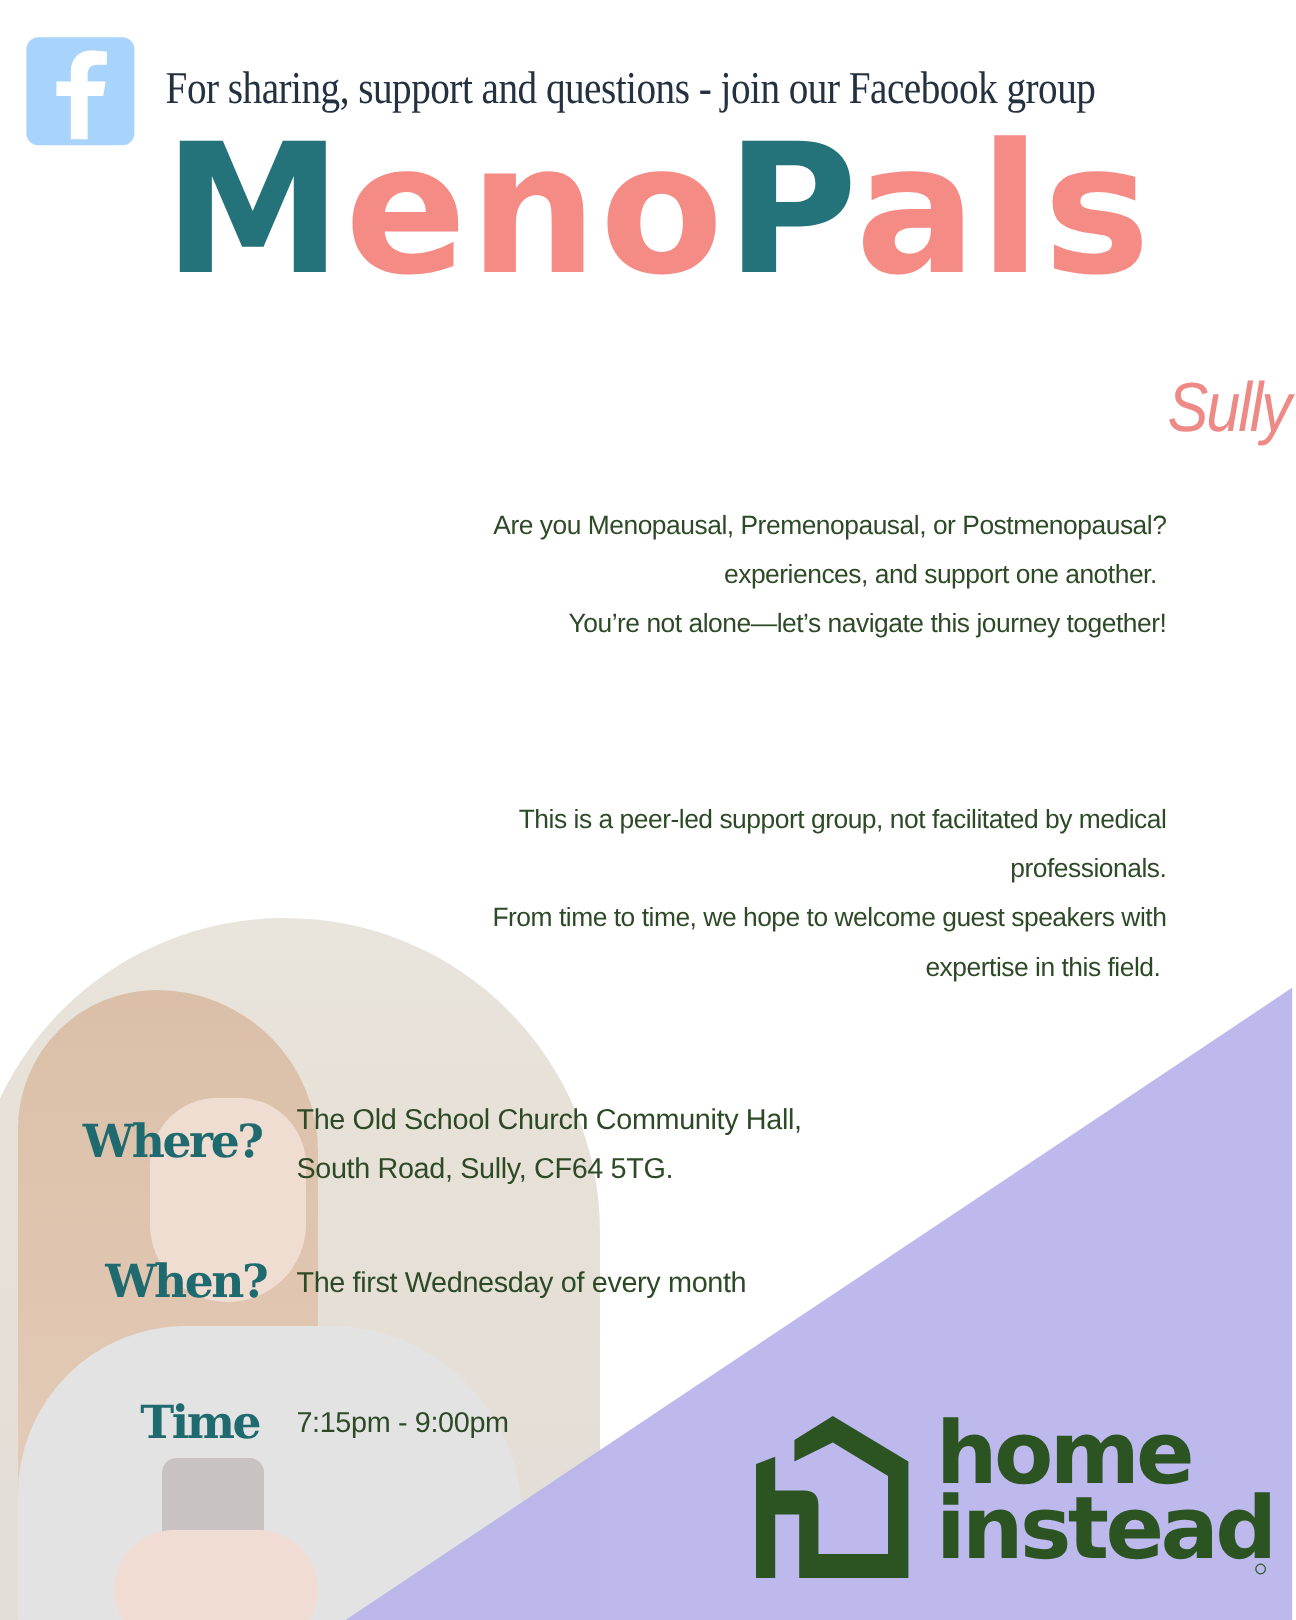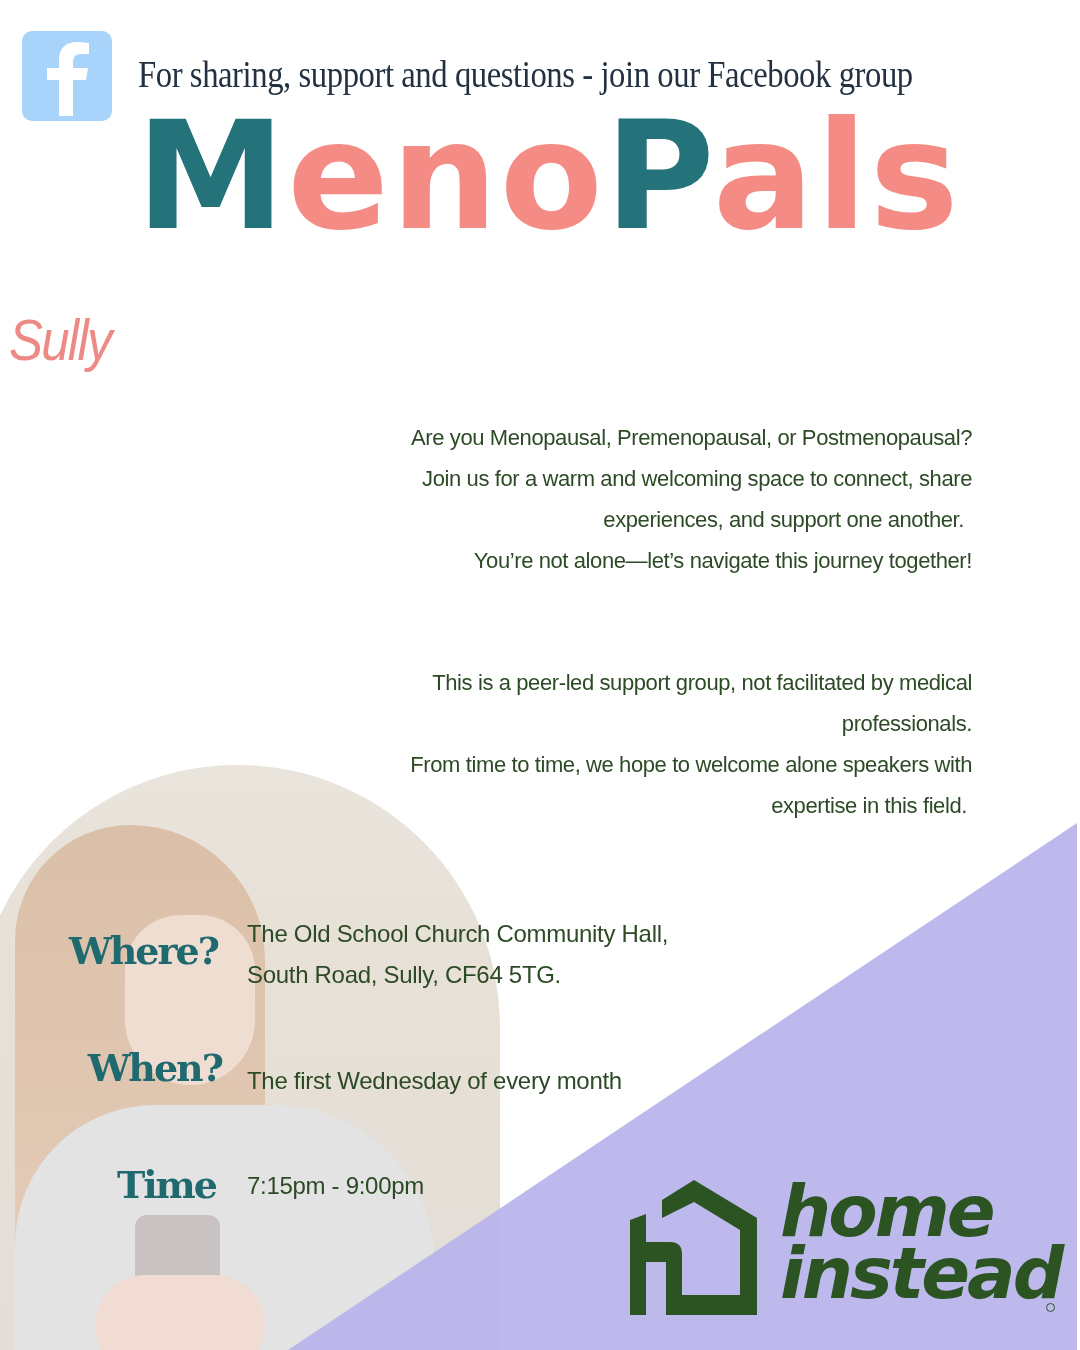--- a/index.html
+++ b/index.html
@@ -67,21 +67,21 @@
   .logo {
     position: absolute; left: 136px; top: 86px; width: 820px; text-align: center;
     font-family: "DejaVu Sans", sans-serif; font-weight: bold;
     font-size: 150px; letter-spacing: 2px; line-height: 1.2;
     white-space: nowrap;
   }
   .logo .teal { color: #24737b; }
   .logo .pink { color: #f58b85; }
 
   .subtitle {
-    position: absolute; left: 0; width: 1080px; top: 306px; text-align: left;
+    position: absolute; left: 0; width: 1080px; top: 306px; text-align: right;
     font-family: "Liberation Sans", sans-serif; font-style: italic;
     font-size: 58px; color: #ed8a86; letter-spacing: -2px;
     padding-left: 0;
   }
   .subtitle span { display: inline-block; transform: scaleX(0.88); margin-left: 0; position: relative; left: 2px; }
 
   
   .para {
     position: absolute; right: 108px; text-align: right;
     font-family: "Liberation Sans", sans-serif;
@@ -105,21 +105,21 @@
     font-family: "Liberation Sans", sans-serif;
     font-size: 24px; color: #2d4a26; line-height: 41px;
     white-space: nowrap; letter-spacing: -0.3px;
   }
 
   
   .hi-logo { position: absolute; left: 630px; top: 1180px; width: 130px; height: 135px; }
   .hi-text {
     position: absolute; left: 780px; top: 1180px;
     font-family: "DejaVu Sans", sans-serif; font-weight: bold;
-    color: #2c5423; font-size: 72px; line-height: 62px; letter-spacing: -3px; font-style: italic;
+    color: #2c5423; font-size: 72px; line-height: 62px; letter-spacing: -3px;
   }
   .hi-reg {
     position: absolute; left: 1046px; top: 1303px;
     width: 7px; height: 7px; border: 1.5px solid #2c5423; border-radius: 50%;
     font-size: 0;
   }
 </style>
 </head>
 <body>
 
@@ -144,40 +144,39 @@
 <div class="header-text">For sharing, support and questions - join our Facebook group</div>
 
 <div class="logo">
   <span class="teal">M</span><span class="pink">eno</span><span class="teal">P</span><span class="pink">als</span>
 </div>
 
 <div class="subtitle"><span>Sully</span></div>
 
 <div class="para para1">
   <div>Are you Menopausal, Premenopausal, or Postmenopausal?</div>
-  <div>Join us for a warm and welcoming space to connect, share</div>
   <div style="padding-right:8px">experiences, and support one another.</div>
   <div>You’re not alone—let’s navigate this journey together!</div>
 </div>
 
 <div class="para para2">
   <div>This is a peer-led support group, not facilitated by medical</div>
   <div>professionals.</div>
-  <div>From time to time, we hope to welcome alone speakers with</div>
+  <div>From time to time, we hope to welcome guest speakers with</div>
   <div style="padding-right:5px">expertise in this field.</div>
 </div>
 
 <div class="detail-label" style="right:862px; top:928px;">Where?</div>
 <div class="detail-value" style="top:913px;">
   <div>The Old School Church Community Hall,</div>
   <div>South Road, Sully, CF64 5TG.</div>
 </div>
 
 <div class="detail-label" style="right:858px; top:1045px;">When?</div>
-<div class="detail-value" style="top:1049px;margin-top:11px;">The first Wednesday of every month</div>
+<div class="detail-value" style="top:1049px;">The first Wednesday of every month</div>
 
 <div class="detail-label" style="right:864px; top:1162px;">Time</div>
 <div class="detail-value" style="top:1165px;">7:15pm - 9:00pm</div>
 
 <svg class="hi-logo" viewBox="0 0 130 135" width="130" height="135">
   <path d="M0 40 L16 34 V62 H40 C48 62 52 66 52 74 V115 H110 V50 L64 22 L32 38 V20 L64 0 L127 38 V135 H36 V82 H16 V135 H0 Z" fill="#2c5423"></path>
 </svg>
 <div class="hi-text">
   <div>home</div>
   <div>instead</div>

